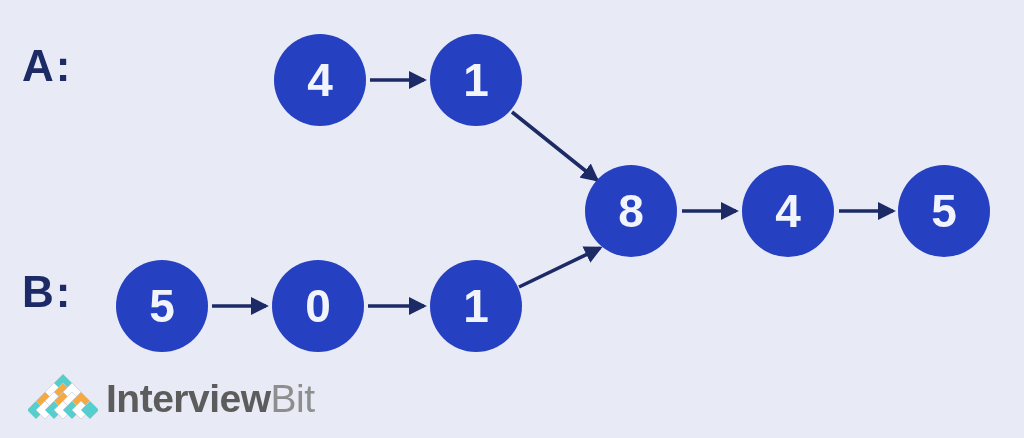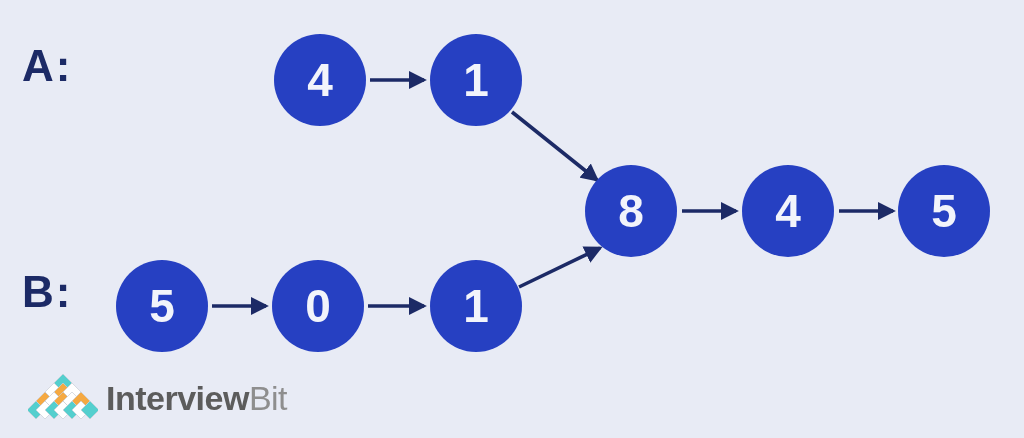--- a/index.html
+++ b/index.html
@@ -65,21 +65,21 @@
     height: 56px;
   }
   #logo-mark {
     width: 70px;
     height: 48px;
     flex: none;
   }
   #logo-text {
     margin-left: 8px;
     font-family: "Liberation Sans", sans-serif;
-    font-size: 34px;
+    font-size: 39px;
     line-height: 33px;
     white-space: nowrap;
   }
   .logo-bold {
     font-weight: bold;
     color: #5c5c5c;
     letter-spacing: -0.5px;
   }
   .logo-light {
     font-weight: normal;

